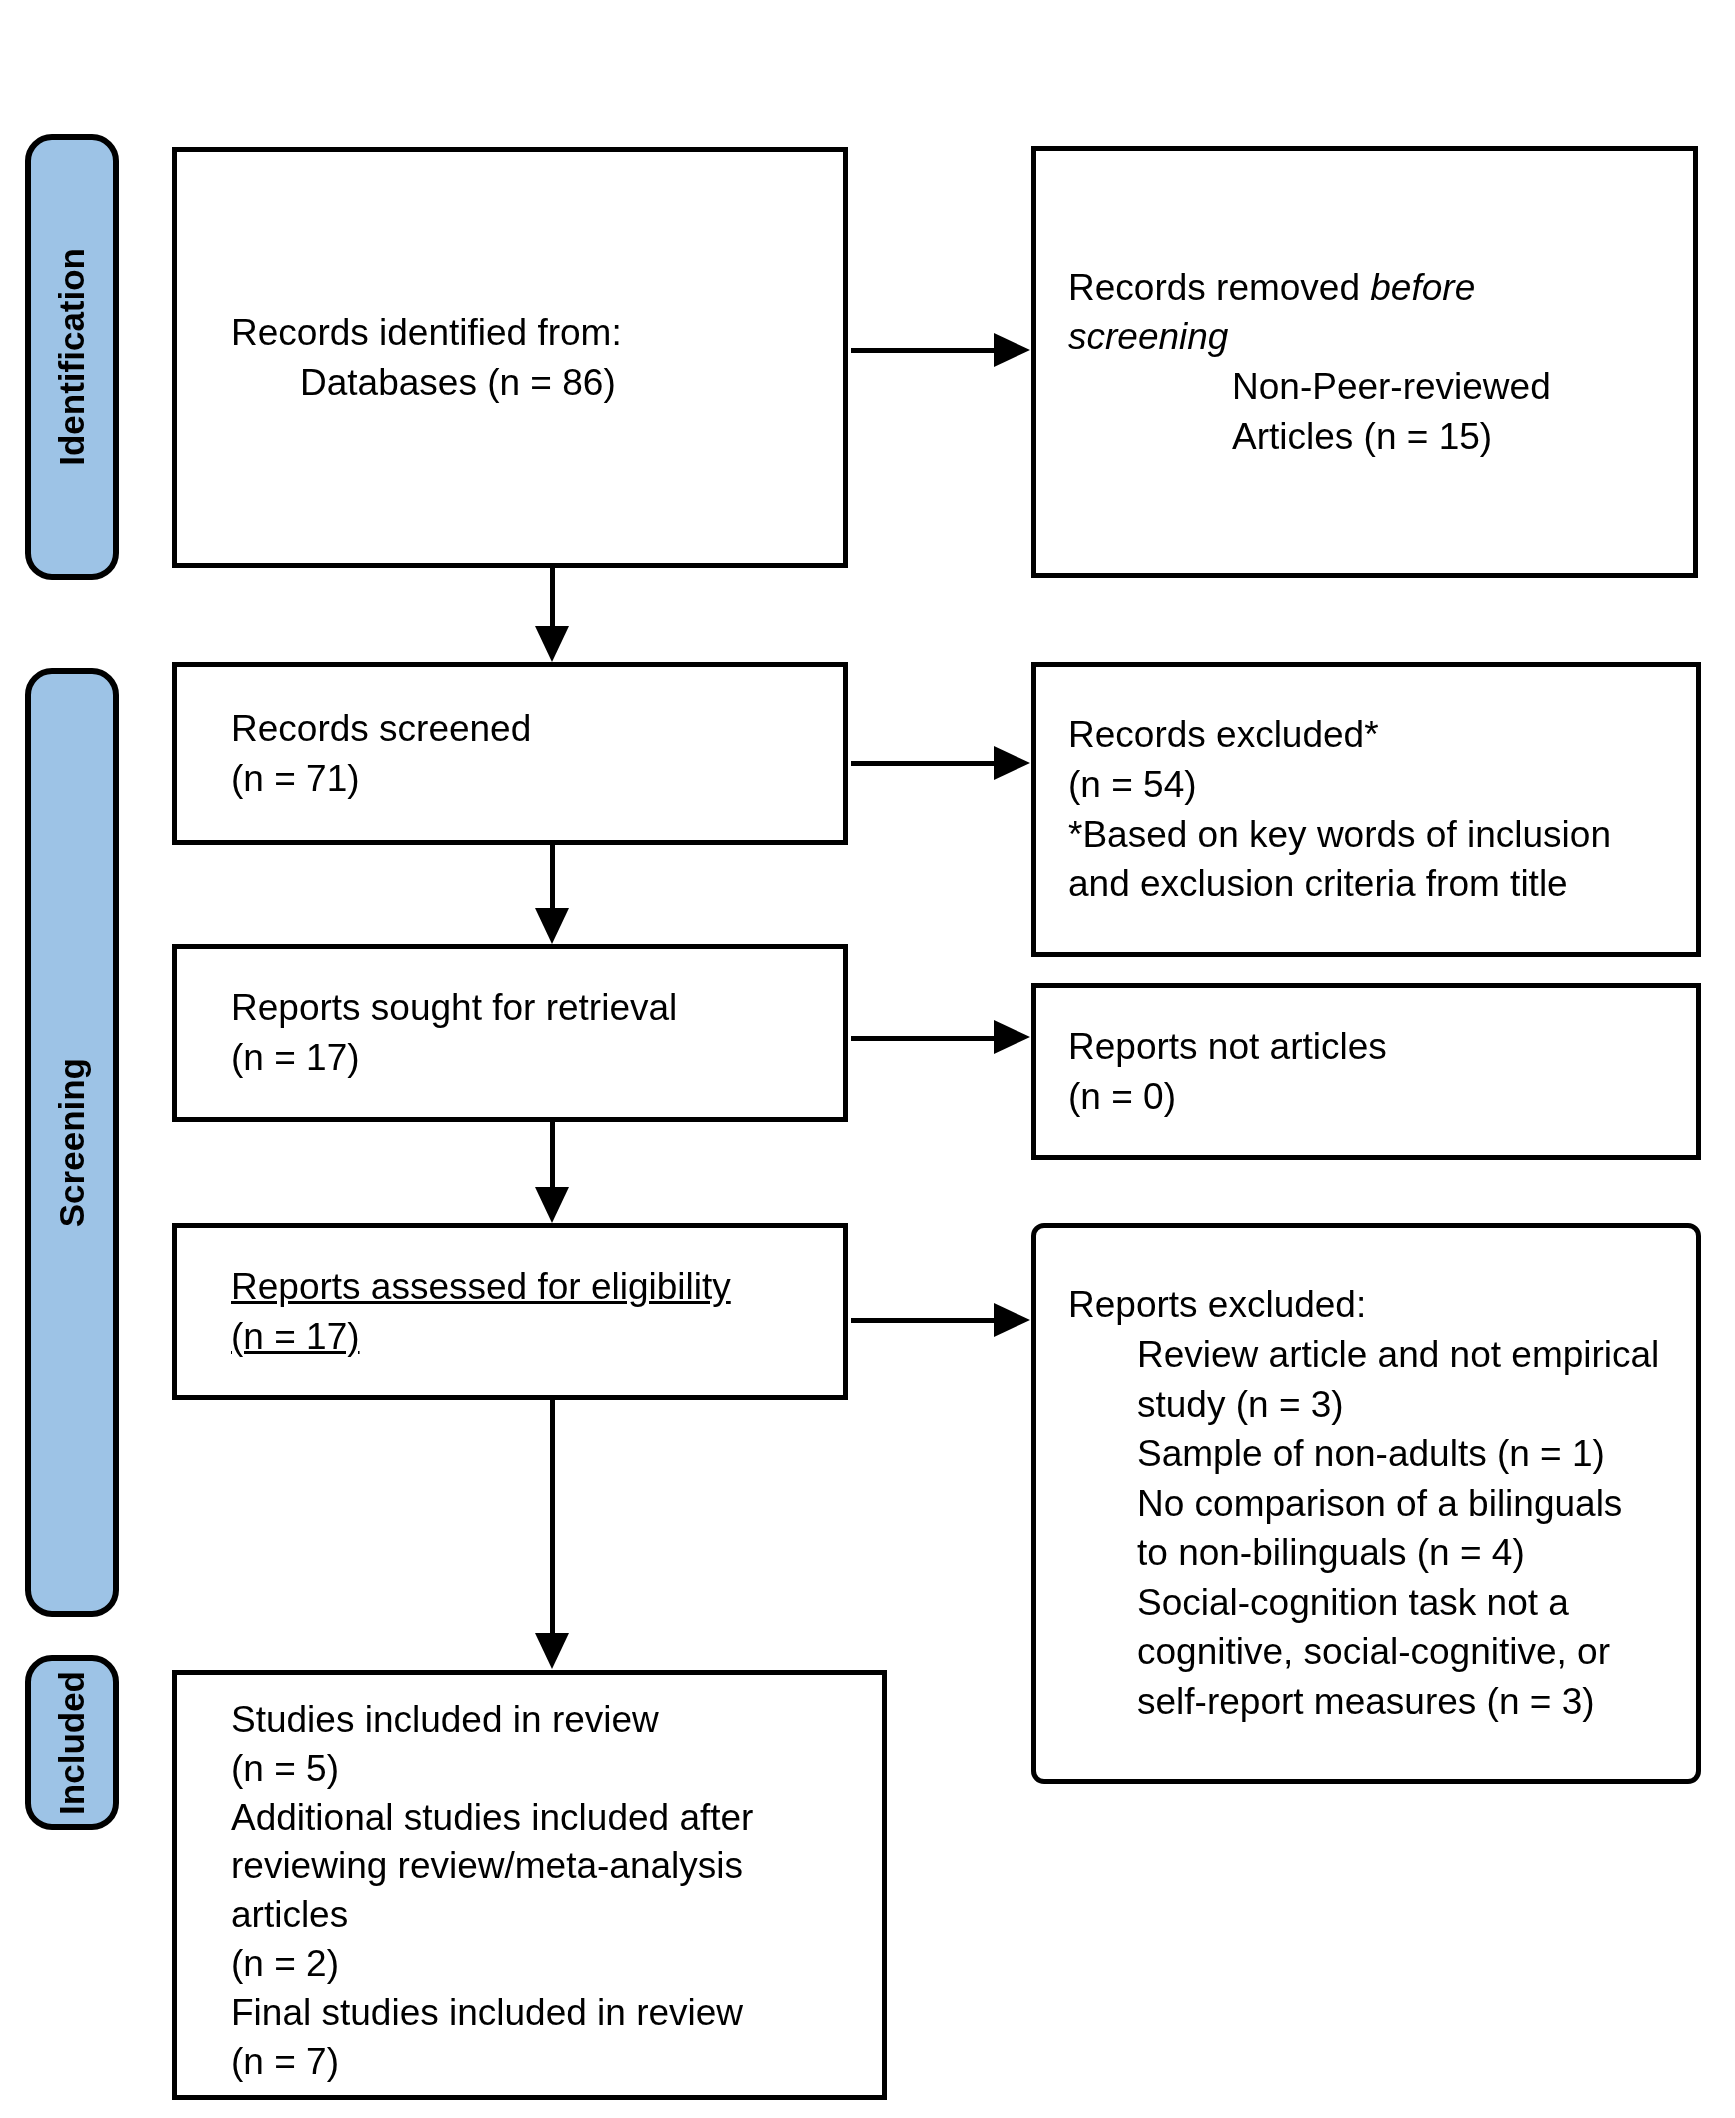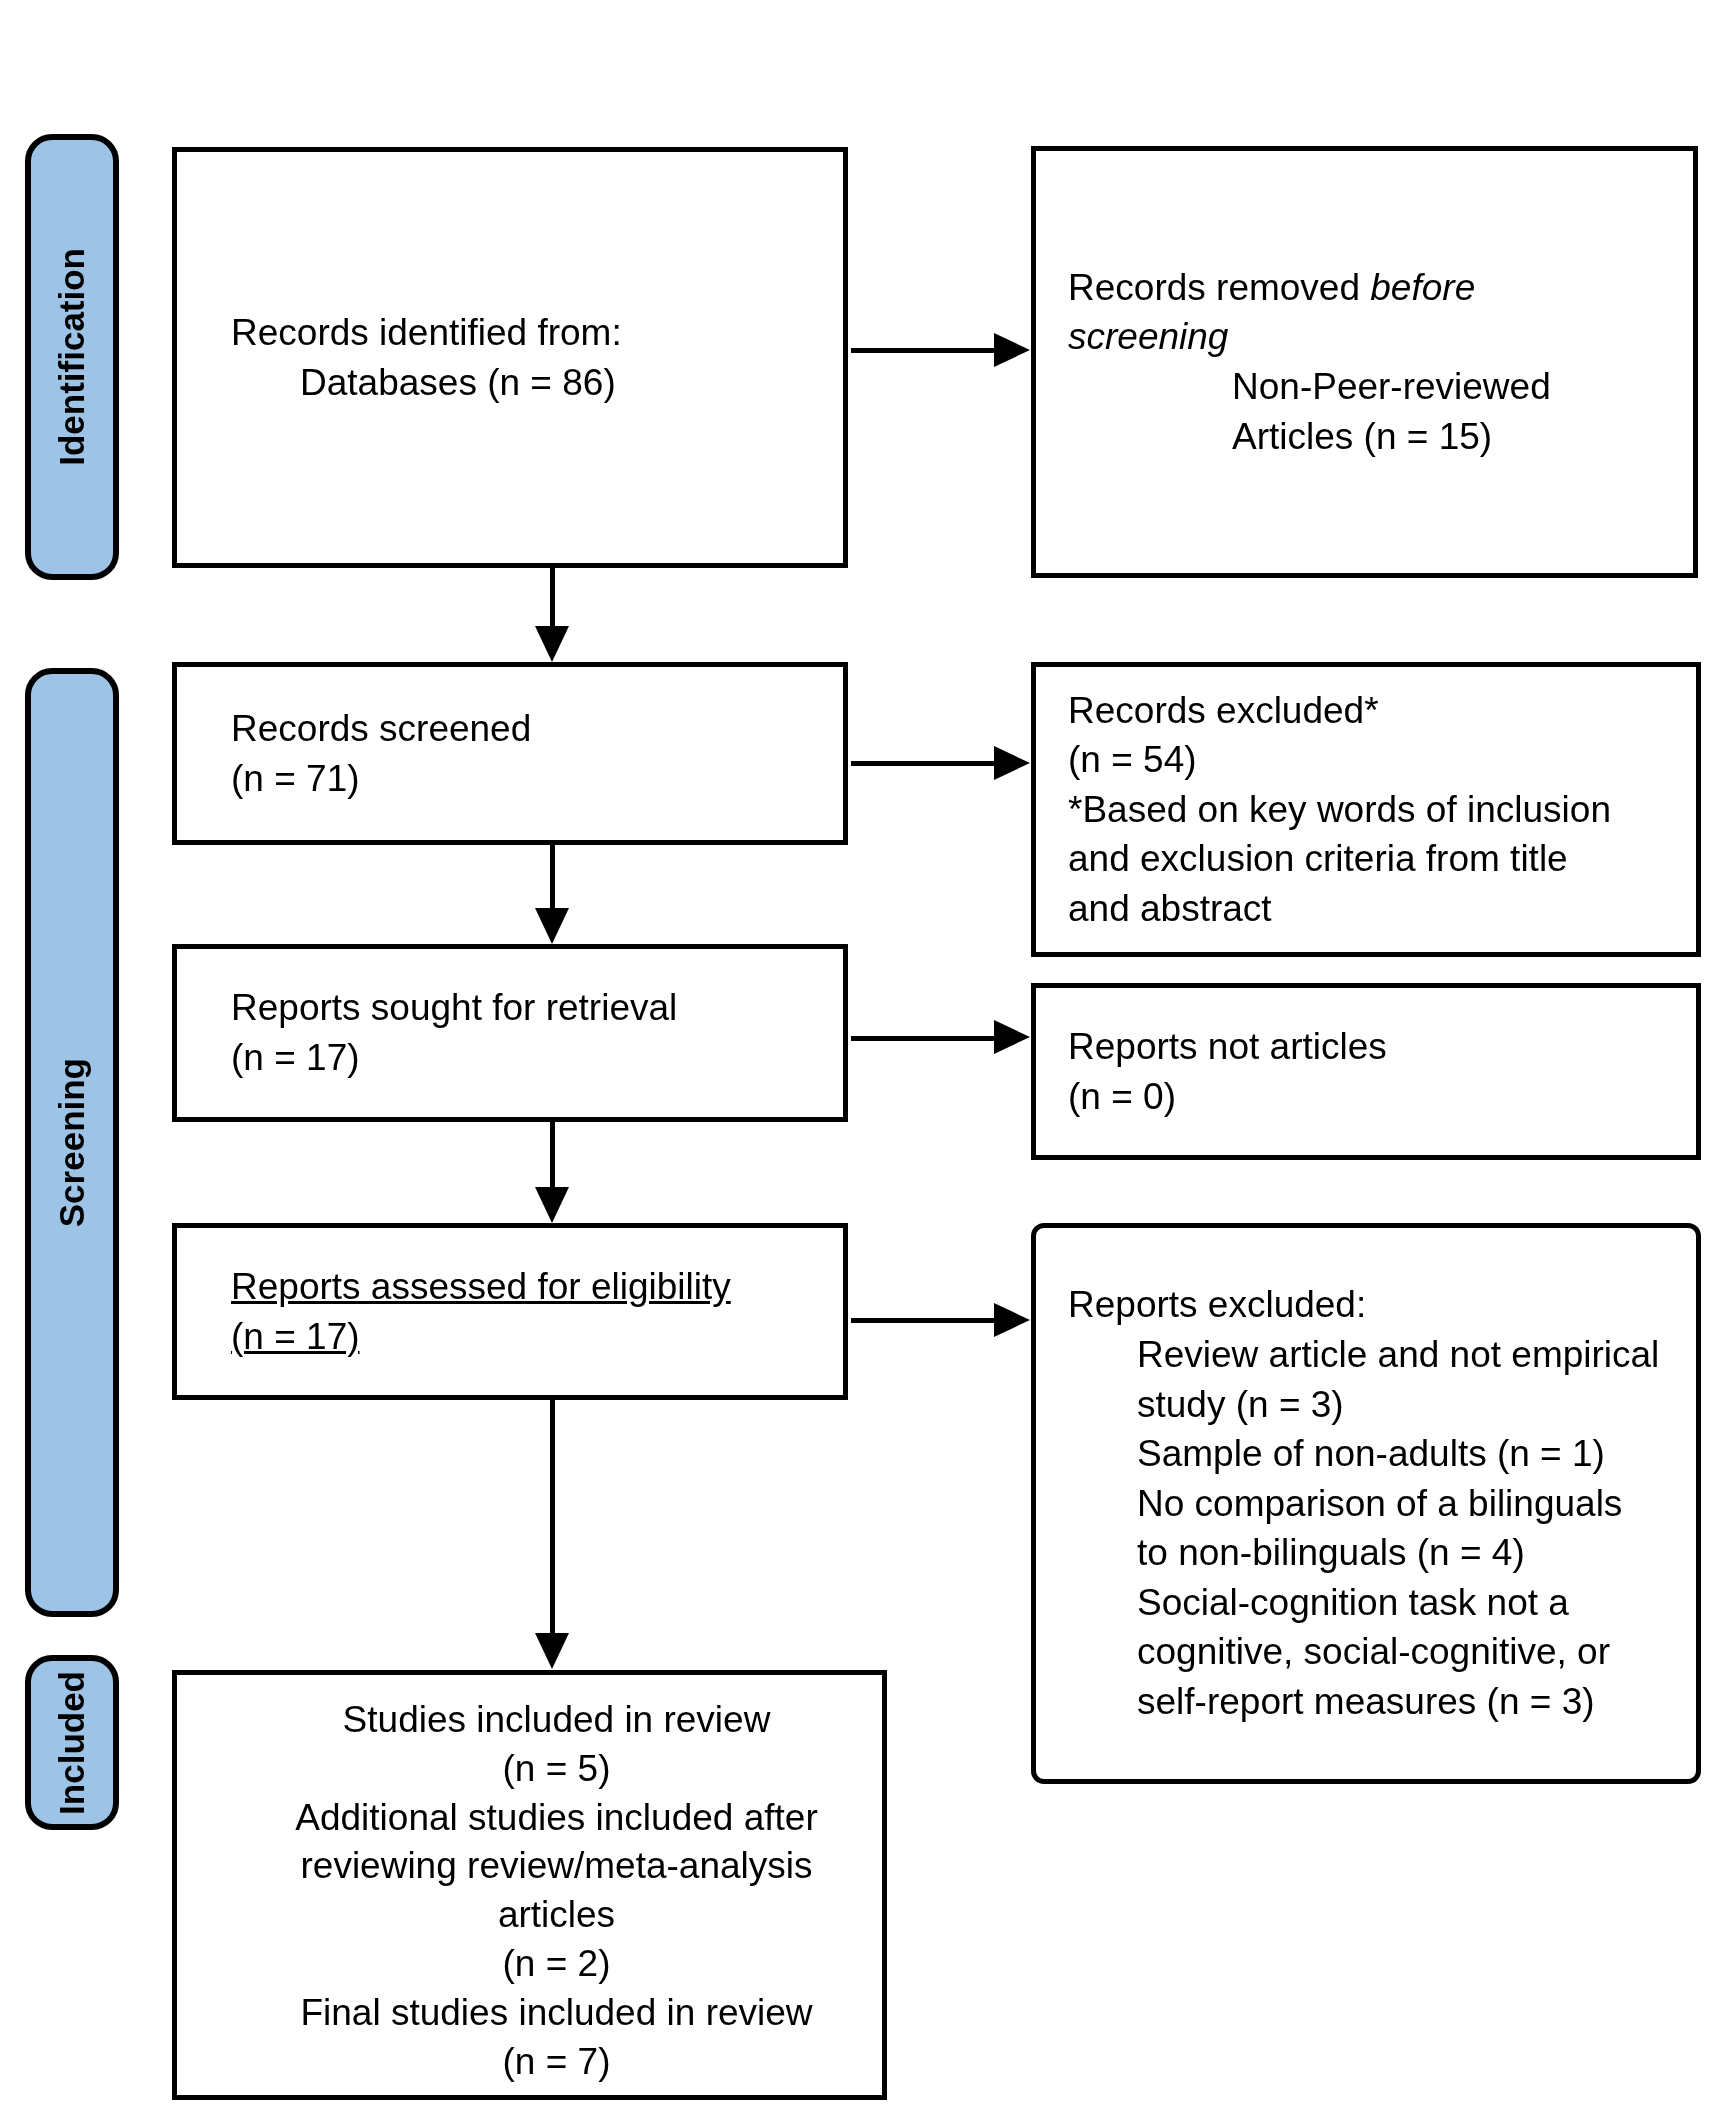--- a/index.html
+++ b/index.html
@@ -62,21 +62,21 @@
   }
   .box .line { white-space: nowrap; }
   .box .indent-1 { padding-left: 69px; }
   .box .it { font-style: italic; }
 
   .box-records-identified { left: 172px;  top: 147px;  width: 676px; height: 421px; padding-left: 54px; }
   .box-records-screened   { left: 172px;  top: 662px; width: 676px; height: 183px; padding-left: 54px; }
   .box-reports-sought     { left: 172px;  top: 944px; width: 676px; height: 178px; padding-left: 54px; }
   .box-reports-assessed   { left: 172px;  top: 1223px; width: 676px; height: 177px; padding-left: 54px; text-decoration: underline; }
   .box-studies-included   { left: 172px;  top: 1670px; width: 715px; height: 430px; padding-left: 54px;
-                            justify-content: flex-start; padding-top: 21px; line-height: 1.32; text-align: center; }
+                            justify-content: flex-start; padding-top: 21px; line-height: 1.32; }
 
   .box-records-removed      { left: 1031px; top: 146px;  width: 667px; height: 432px; padding-left: 32px; }
   .box-records-removed .indent-1 { padding-left: 164px; }
   .box-records-excluded     { left: 1031px; top: 662px; width: 670px; height: 295px; padding-left: 32px; }
   .box-reports-not-retrieved{ left: 1031px; top: 983px; width: 670px; height: 177px; padding-left: 32px; }
   .box-reports-excluded     { left: 1031px; top: 1223px; width: 670px; height: 561px; padding-left: 32px; border-radius: 13px; }
 
   .hline { position: absolute; height: 4.7px; background: var(--arrow); }
   .vline { position: absolute; width: 4.7px;  background: var(--arrow); }
   .head-right {
@@ -139,21 +139,20 @@
       <div class="line indent-0"><span>Records removed </span><span class="it">before</span></div>
       <div class="line indent-0"><span class="it">screening</span></div>
       <div class="line indent-1"><span>Non-Peer-reviewed</span></div>
       <div class="line indent-1"><span>Articles (n = 15)</span></div>
     </div>
   <div class="box box-records-excluded">
       <div class="line indent-0"><span>Records excluded*</span></div>
       <div class="line indent-0"><span>(n = 54)</span></div>
       <div class="line indent-0"><span>*Based on key words of inclusion</span></div>
       <div class="line indent-0"><span>and exclusion criteria from title</span></div>
-      <div class="line indent-0"><span>and abstract</span></div>
     </div>
   <div class="box box-reports-not-retrieved">
       <div class="line indent-0"><span>Reports not articles</span></div>
       <div class="line indent-0"><span>(n = 0)</span></div>
     </div>
   <div class="box box-reports-excluded">
       <div class="line indent-0"><span>Reports excluded:</span></div>
       <div class="line indent-1"><span>Review article and not empirical</span></div>
       <div class="line indent-1"><span>study (n = 3)</span></div>
       <div class="line indent-1"><span>Sample of non-adults (n = 1)</span></div>

